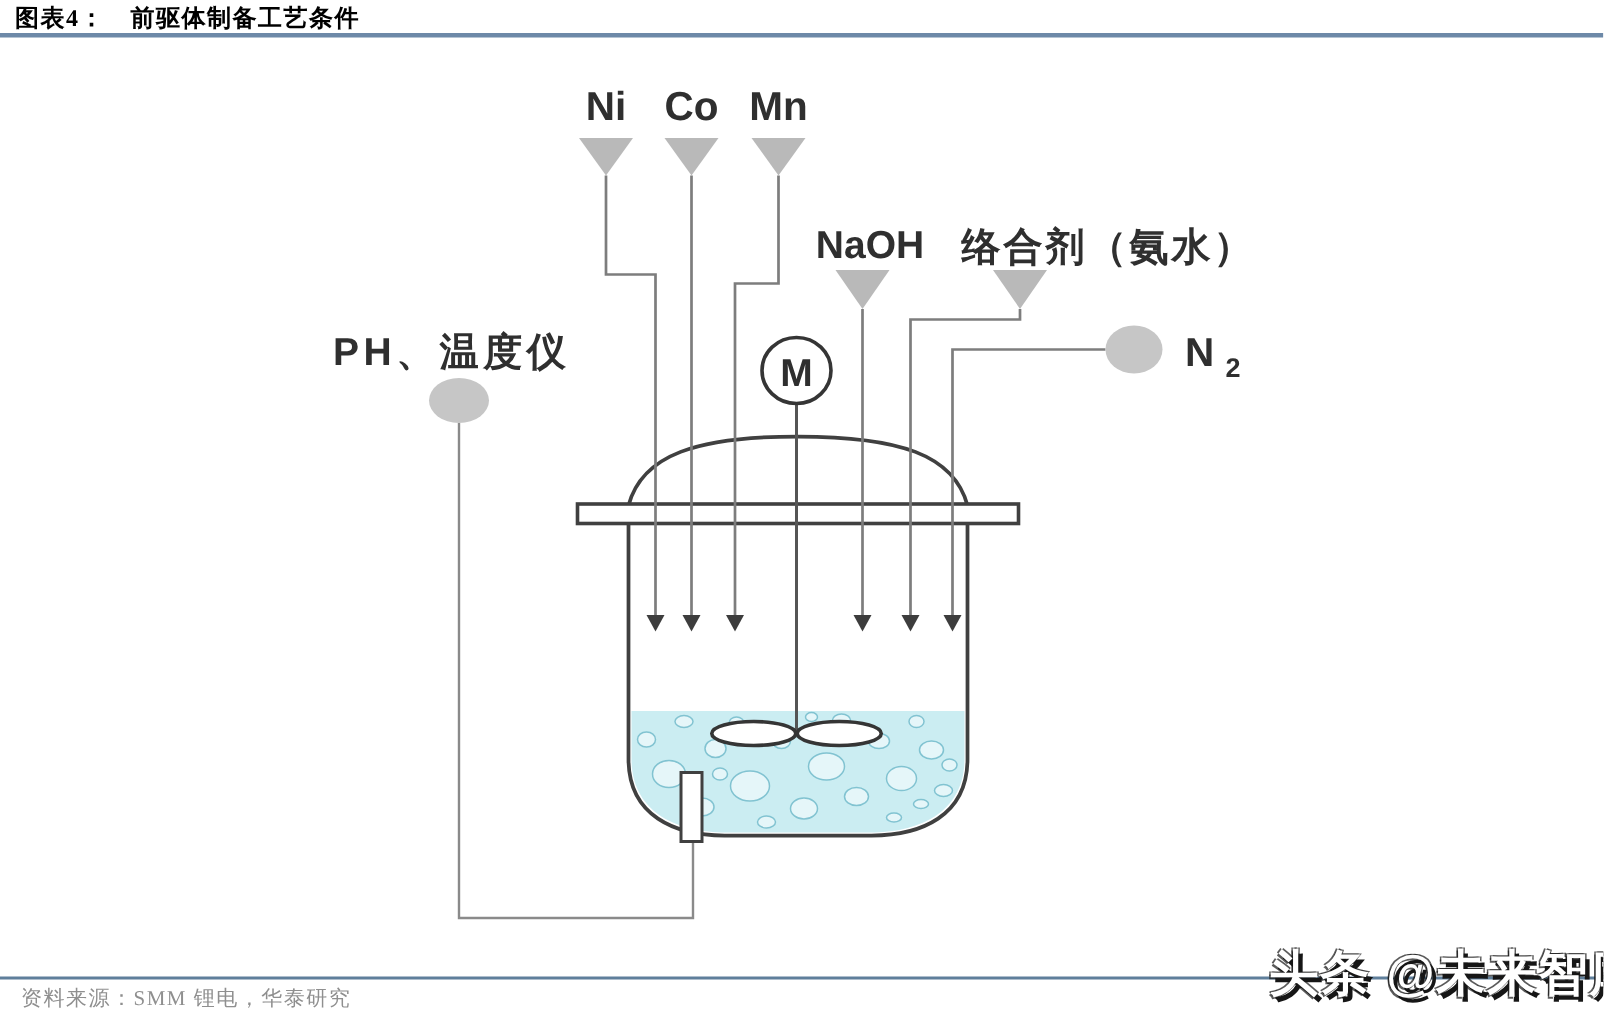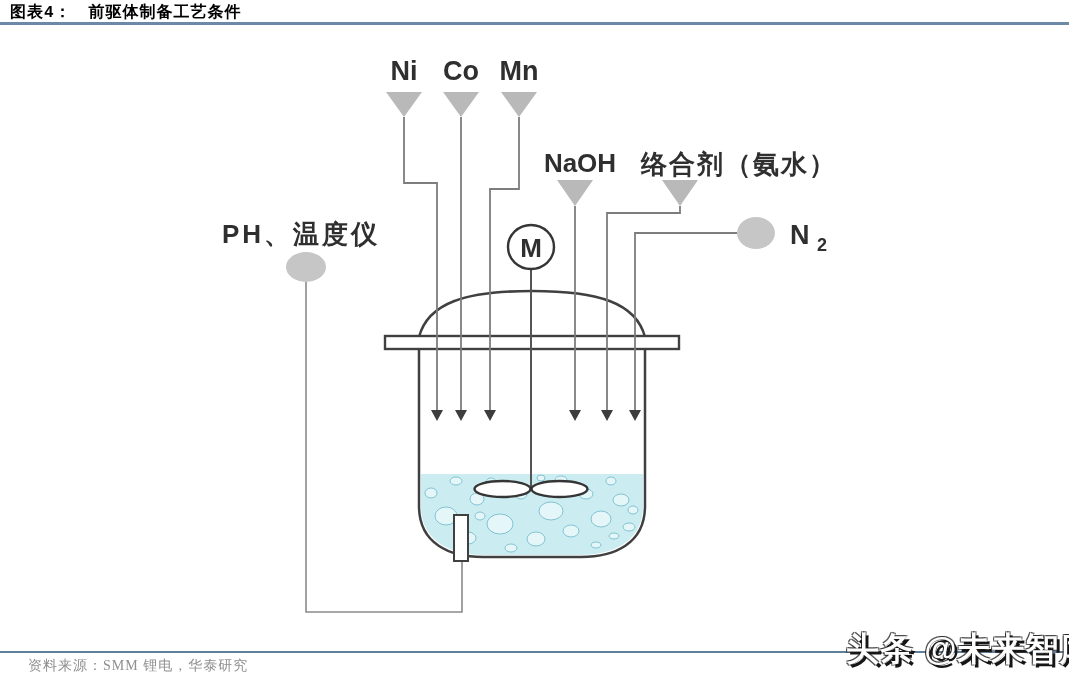--- a/index.html
+++ b/index.html
@@ -1,23 +1,23 @@
 <!DOCTYPE html>
 <html><head>
 <meta charset="utf-8">
 <style>
   html,body{margin:0;padding:0;background:#fff;}
   .page{position:relative;width:1069px;height:685px;background:#fff;overflow:hidden;
         font-family:"Liberation Sans",sans-serif;}
-  .title{position:absolute;left:10px;top:2px;font-family:Liberation Mono, monospace;
+  .title{position:absolute;left:10px;top:2px;font-family:Liberation Serif, serif;
          font-weight:bold;font-size:16px;color:#000;letter-spacing:1px;}
   .title-rule{position:absolute;left:0;top:22px;width:1069px;height:3px;background:#6d89a8;}
   .diagram-svg{position:absolute;left:0;top:0;}
   .footer-rule{position:absolute;left:0;top:651px;width:1069px;height:2px;background:#5f7f9b;z-index:1;}
-  .source{position:absolute;left:28px;top:657px;font-family:"Liberation Serif",serif;
+  .source{position:absolute;left:14px;top:657px;font-family:"Liberation Serif",serif;
           font-size:14px;color:#8f8f8f;letter-spacing:1px;z-index:1;}
   .watermark{position:absolute;left:846px;top:627px;z-index:2;
              font-family:"Liberation Sans",sans-serif;font-weight:bold;font-size:33px;
              color:#ffffff;letter-spacing:1px;white-space:nowrap;
              text-shadow:3px 3px 0 #161616,-1px -1px 0 rgba(22,22,22,.7),
                          1px -1px 0 rgba(22,22,22,.7),-1px 1px 0 rgba(22,22,22,.7);}
   .lbl{font-family:"Liberation Sans",sans-serif;font-weight:bold;fill:#2f2f2f;}
   .feed{stroke:#7d7d7d;stroke-width:1.8;fill:none;}
   .thin{stroke:#8a8a8a;stroke-width:1.6;fill:none;}
   .vessel{stroke:#404040;stroke-width:2.5;fill:none;}

